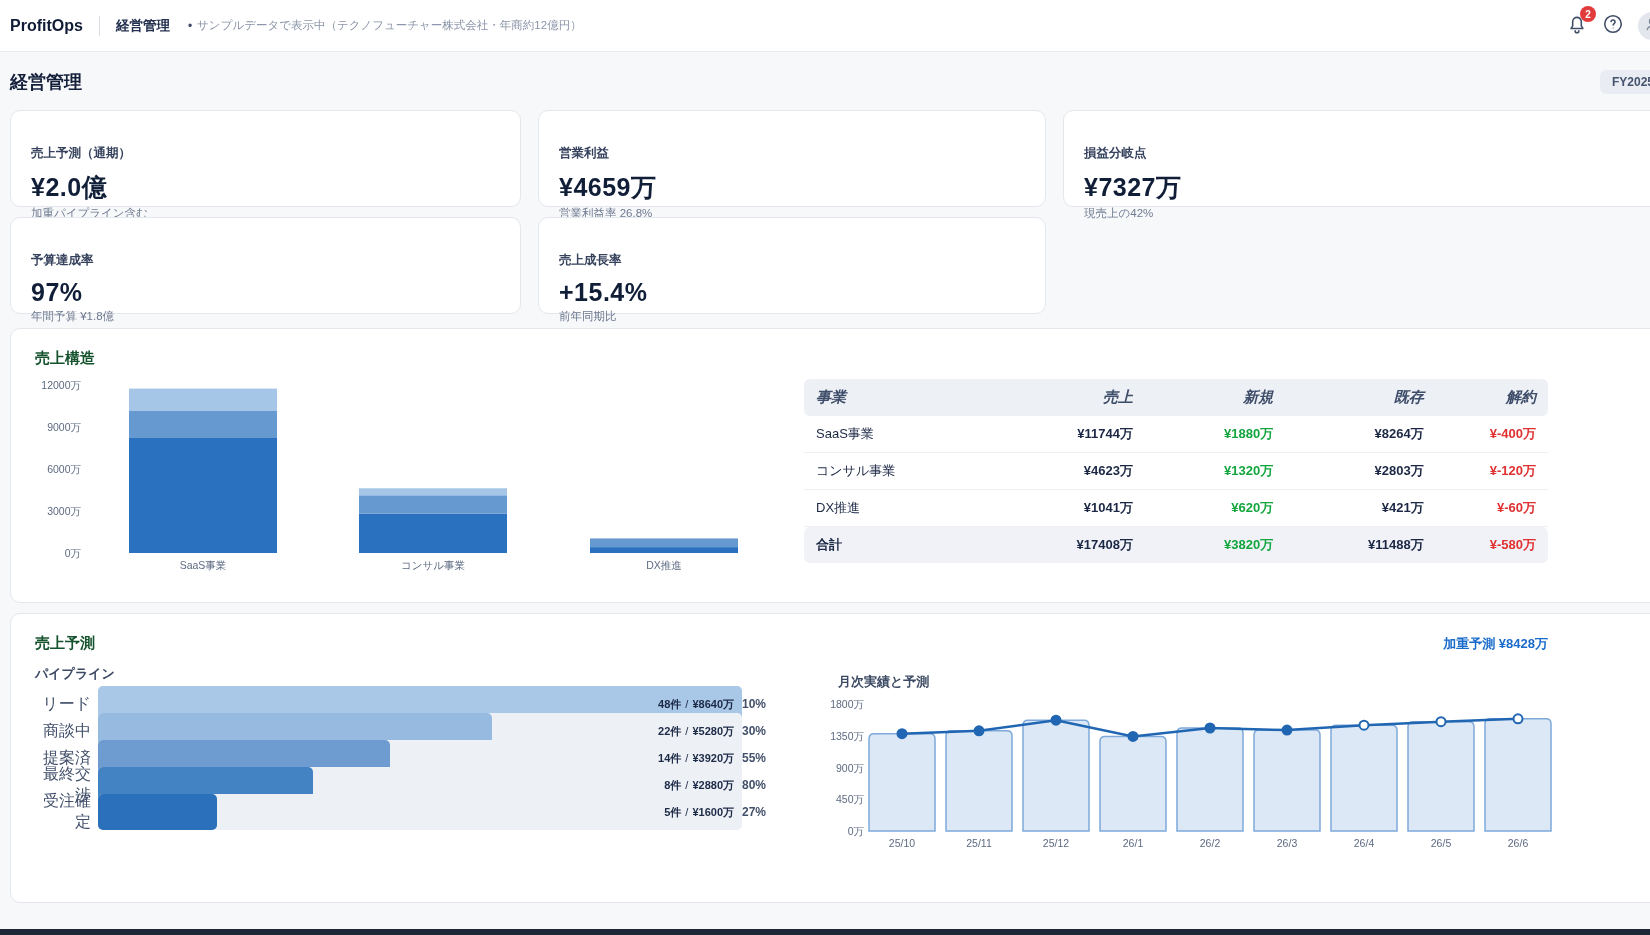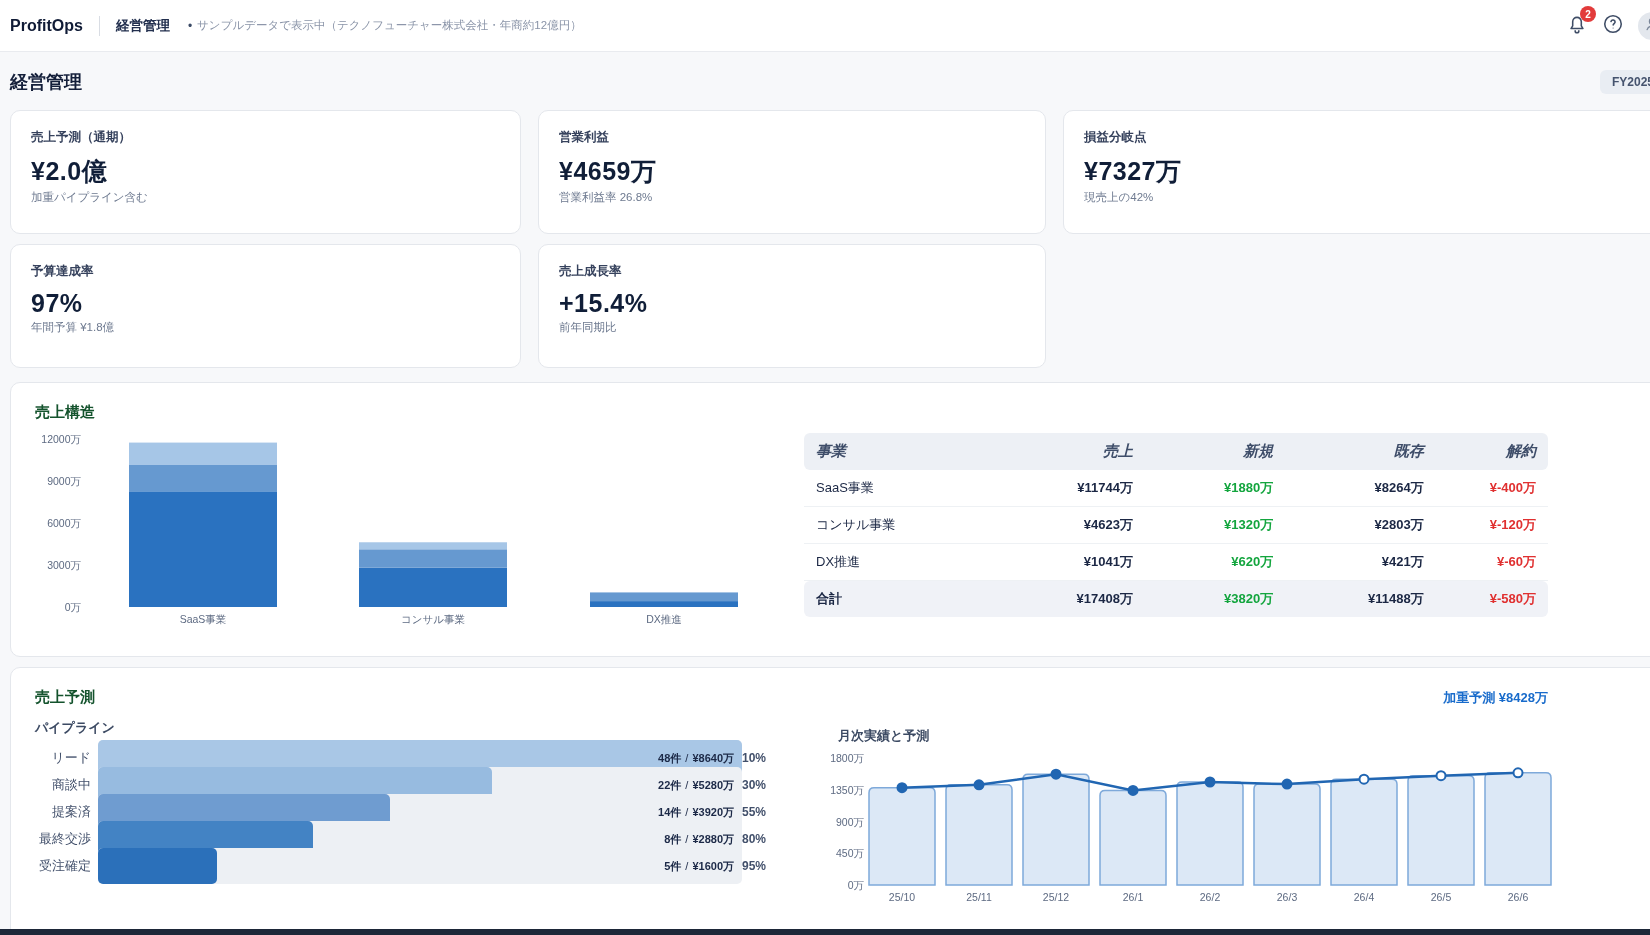--- a/index.html
+++ b/index.html
@@ -23,21 +23,21 @@
 
   
   main { width:1690px; padding:18px 24px 0 10px; }
   .page-head { display:flex; align-items:center; justify-content:space-between; margin-bottom:16px; }
   .page-title { font-size:18px; font-weight:800; color:#141f3a; }
   .fy-badge { background:#e9edf3; color:#45536e; font-size:12px; font-weight:600; border-radius:6px; padding:5px 12px; cursor:pointer; }
 
   
   .kpi-grid { display:grid; grid-template-columns:511px 508px 1fr; gap:10px 17px; margin-bottom:14px; }
   .card { background:#fff; border:1px solid #e4e7ec; border-radius:10px; }
-  .kpi-card { height:124px; padding:18px 20px; }
+  .kpi-card { height:97px; padding:34px 20px; }
   .kpi-label { font-size:12.5px; font-weight:600; color:#36425d; margin-bottom:9px; }
   .kpi-value { font-size:25px; font-weight:800; color:#101e38; letter-spacing:.5px; }
   .kpi-sub { font-size:11.5px; color:#6e7a90; margin-top:2px; }
 
   
   .section-card { padding:20px 117px 20px 24px; margin-bottom:10px; }
   .section-title { font-size:15px; font-weight:700; color:#14532d; }
   .sub-title { font-size:13px; font-weight:600; color:#3c4a63; }
   .ax { font-size:10.5px; fill:#5d6a82; }
 
@@ -63,21 +63,21 @@
   
   .forecast { height:290px; }
   .forecast-head { display:flex; align-items:center; justify-content:space-between; margin-bottom:12px; }
   .weighted-link { font-size:13px; font-weight:700; color:#186bcb; cursor:pointer; }
   .forecast-body { display:flex; }
   .pipeline-col { flex:0 0 755px; }
   .monthly-col { flex:1; margin-left:14px; }
   .pipeline-col .sub-title { margin-bottom:11px; }
   .monthly-col .sub-title { margin-bottom:5px; margin-left:34px;margin-top:8px; }
   .stage-row { display:flex; align-items:center; height:20px; margin-bottom:7px; }
-  .stage-label { width:63px; padding-right:7px; text-align:right; font-size:13px; color:#42506b; }
+  .stage-label { width:63px; padding-right:7px; text-align:right; font-size:16px; color:#42506b; }
   .stage-track { flex:1; position:relative; height:36px; background:#edf0f4; border-radius:5px; }
   .stage-fill { position:absolute; left:0; top:0; bottom:0; border-radius:5px; }
   .stage-value { position:absolute; right:8px; top:50%; transform:translateY(-50%); font-size:11px; font-weight:700; color:#1c2947; white-space:nowrap; }
   .stage-sep { margin:0 4px; font-weight:400; }
   .stage-pct { width:48px; font-size:12px; font-weight:700; color:#42506b; }
   #monthly-chart { overflow:visible; }
 
   .bottom-strip { position:absolute; left:0; bottom:0; width:1650px; height:6px; background:#1d2738; }
 </style>
 </head>
@@ -270,21 +270,21 @@
             <span class="stage-value"><span>8件</span><span class="stage-sep">/</span><span>¥2880万</span></span>
           </div>
           <span class="stage-pct">80%</span>
         </div>
         <div class="stage-row">
           <span class="stage-label">受注確定</span>
           <div class="stage-track">
             <div class="stage-fill" style="width: 18.5185%; background: rgb(43, 112, 186);"></div>
             <span class="stage-value"><span>5件</span><span class="stage-sep">/</span><span>¥1600万</span></span>
           </div>
-          <span class="stage-pct">95%</span>
+          <span class="stage-pct">27%</span>
         </div>
       </div>
       <div class="monthly-col">
         <h3 class="sub-title">月次実績と予測</h3>
         <svg id="monthly-chart" width="746" height="152">
             <text x="60" y="139" text-anchor="end" class="ax">0万</text>
             <text x="60" y="107.25" text-anchor="end" class="ax">450万</text>
             <text x="60" y="75.5" text-anchor="end" class="ax">900万</text>
             <text x="60" y="43.75" text-anchor="end" class="ax">1350万</text>
             <text x="60" y="12" text-anchor="end" class="ax">1800万</text>

